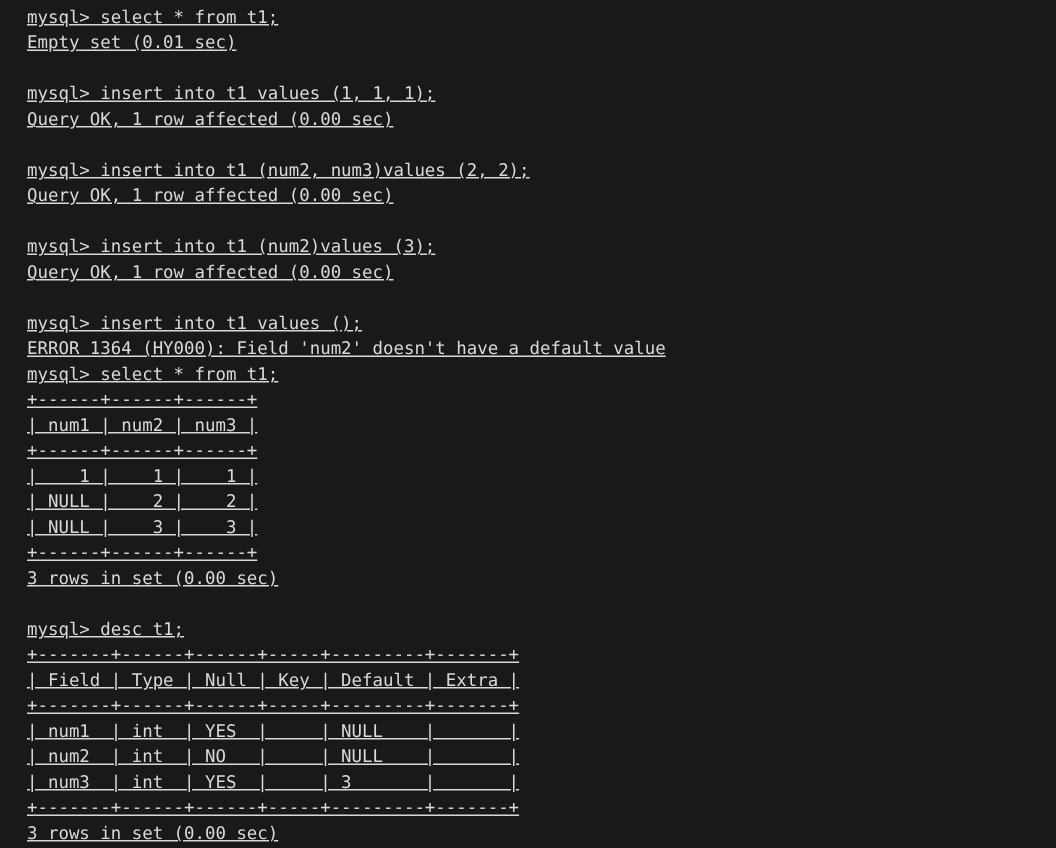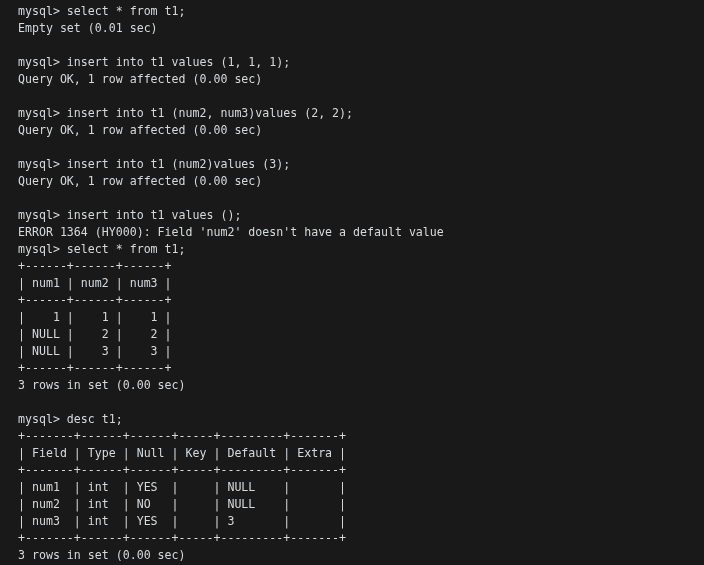--- a/index.html
+++ b/index.html
@@ -24,20 +24,21 @@
     letter-spacing: 0px;
     padding: 3px 0 0 18px;
     box-sizing: border-box;
     white-space: pre;
     overflow: hidden;
   }
   .line {
     height: 17px;
     white-space: pre;
     min-height: 17px;
+    text-decoration: underline;
   }
   .blank {
     height: 17px;
   }
 </style>
 </head>
 <body>
 
 <div id="terminal"><div class="line">mysql&gt; select * from t1;</div><div class="line">Empty set (0.01 sec)</div><div class="blank">&nbsp;</div><div class="line">mysql&gt; insert into t1 values (1, 1, 1);</div><div class="line">Query OK, 1 row affected (0.00 sec)</div><div class="blank">&nbsp;</div><div class="line">mysql&gt; insert into t1 (num2, num3)values (2, 2);</div><div class="line">Query OK, 1 row affected (0.00 sec)</div><div class="blank">&nbsp;</div><div class="line">mysql&gt; insert into t1 (num2)values (3);</div><div class="line">Query OK, 1 row affected (0.00 sec)</div><div class="blank">&nbsp;</div><div class="line">mysql&gt; insert into t1 values ();</div><div class="line">ERROR 1364 (HY000): Field 'num2' doesn't have a default value</div><div class="line">mysql&gt; select * from t1;</div><div class="line">+------+------+------+</div><div class="line">| num1 | num2 | num3 |</div><div class="line">+------+------+------+</div><div class="line">|    1 |    1 |    1 |</div><div class="line">| NULL |    2 |    2 |</div><div class="line">| NULL |    3 |    3 |</div><div class="line">+------+------+------+</div><div class="line">3 rows in set (0.00 sec)</div><div class="blank">&nbsp;</div><div class="line">mysql&gt; desc t1;</div><div class="line">+-------+------+------+-----+---------+-------+</div><div class="line">| Field | Type | Null | Key | Default | Extra |</div><div class="line">+-------+------+------+-----+---------+-------+</div><div class="line">| num1  | int  | YES  |     | NULL    |       |</div><div class="line">| num2  | int  | NO   |     | NULL    |       |</div><div class="line">| num3  | int  | YES  |     | 3       |       |</div><div class="line">+-------+------+------+-----+---------+-------+</div><div class="line">3 rows in set (0.00 sec)</div></div>
 

